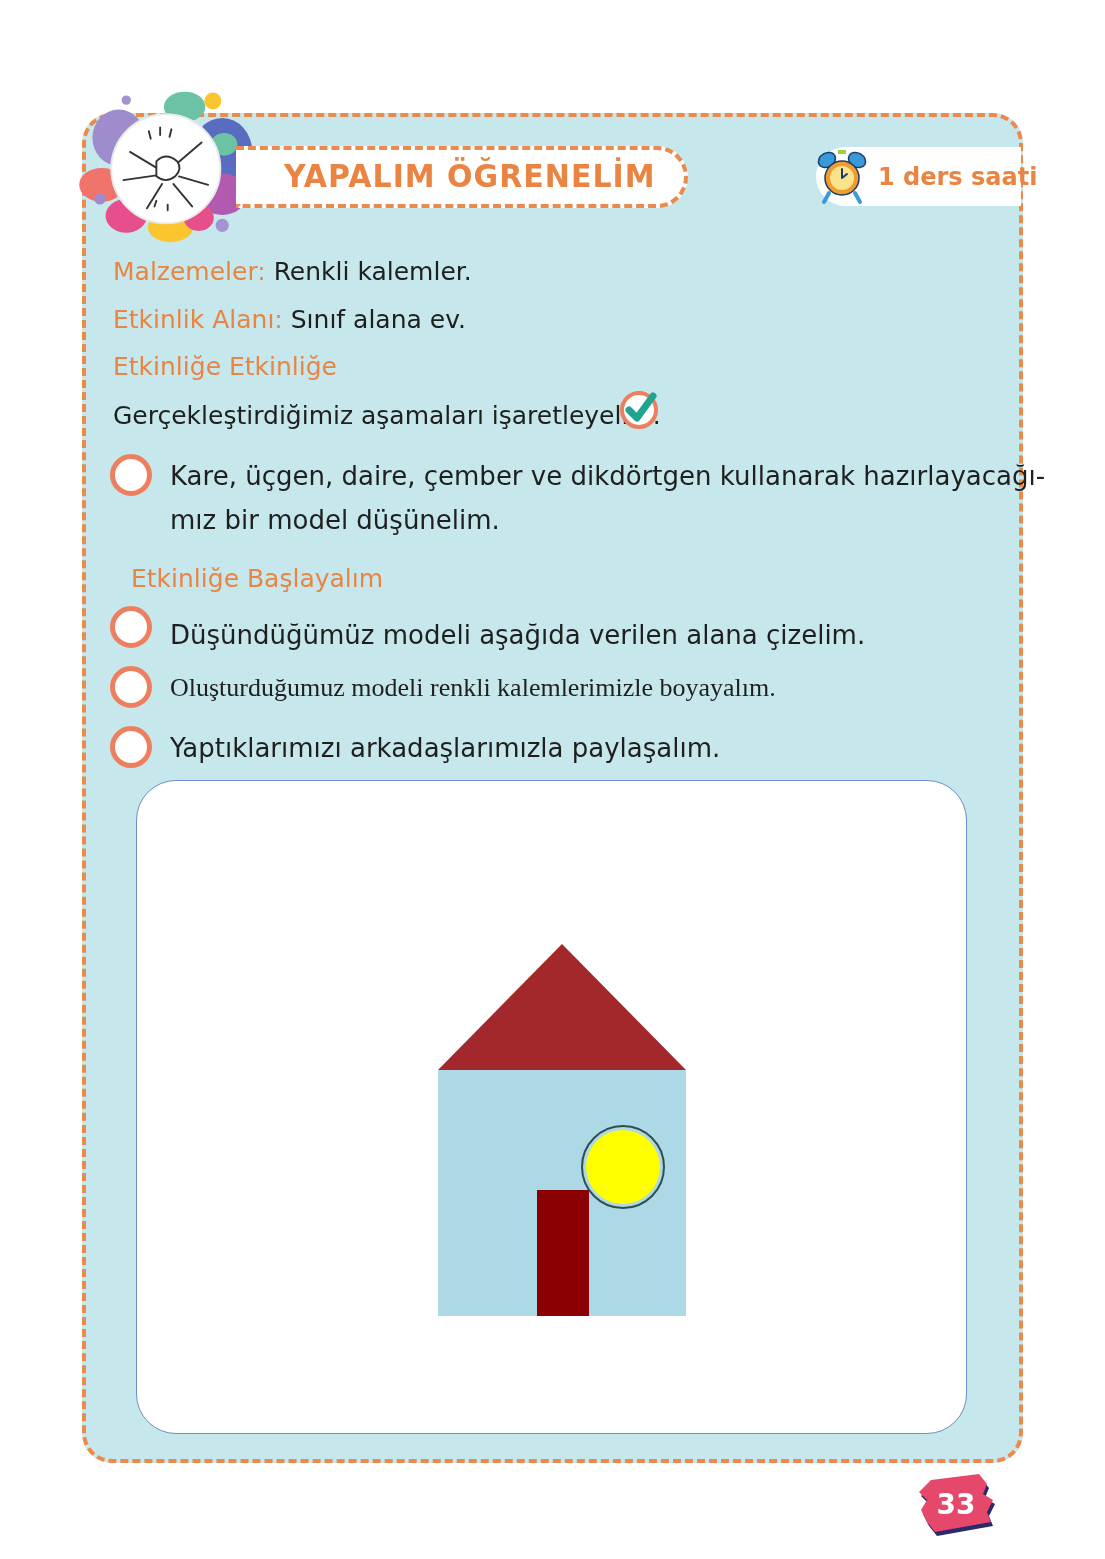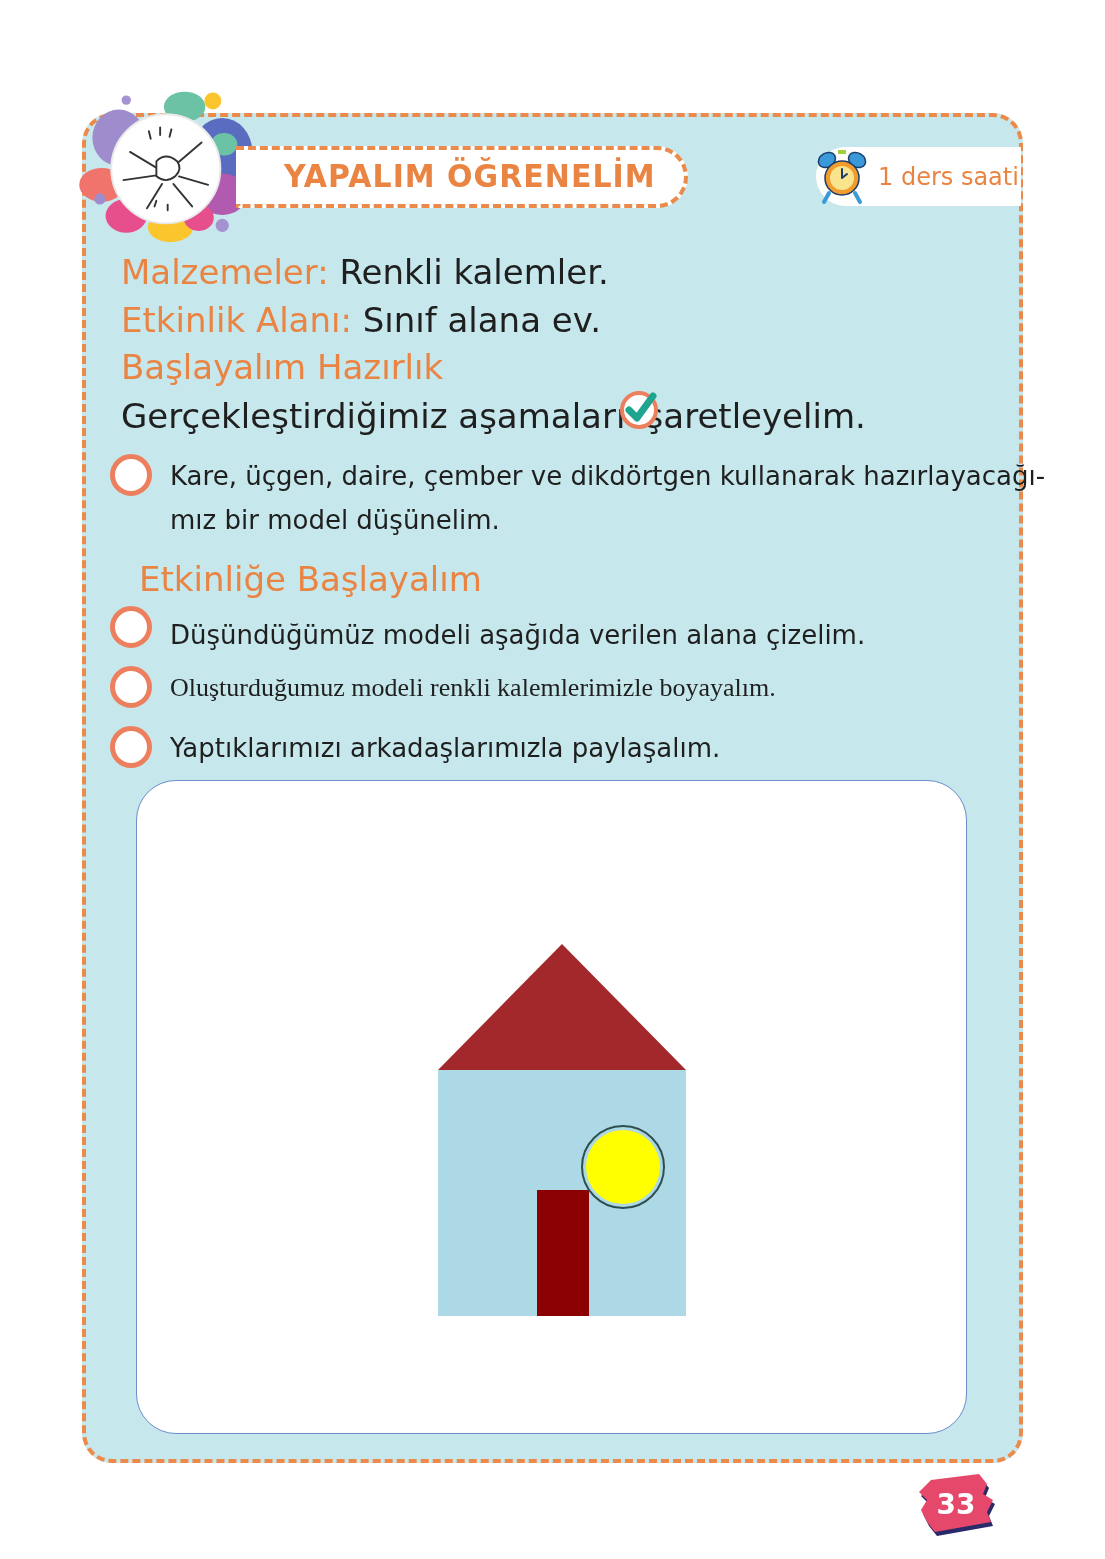--- a/index.html
+++ b/index.html
@@ -27,24 +27,24 @@
       transform: scaleY(1.05);
     }
 
     .duration-pill {
       position: absolute; left: 816px; top: 147px; width: 205px; height: 59px;
       background: #ffffff; border-radius: 30px 0 0 30px;
     }
     .clock-icon { position: absolute; left: 816px; top: 147px; width: 54px; height: 58px; }
     .duration-text {
       position: absolute; left: 878px; top: 163px; font-size: 24px; color: #ea8443;
-      font-family: "DejaVu Sans", sans-serif; font-weight: 400;
+      font-family: "DejaVu Sans", sans-serif; font-weight: 700;
     }
 
-    .line { position: absolute; left: 121px; font-size: 34px; line-height: 32px; white-space: nowrap; }
+    .line { position: absolute; left: 113px; font-size: 25px; line-height: 32px; white-space: nowrap; }
     .lbl { color: #ea8443; }
     .val { color: #1f1f1f; }
     .heading { color: #ea8443; }
 
     .check-badge { position: absolute; left: 619px; top: 388px; width: 42px; height: 42px; }
 
     .radio {
       position: absolute; left: 110px; width: 42px; height: 42px;
       border-radius: 50%; background: #ffffff; border: 5px solid #ed7f5e;
     }
@@ -111,21 +111,21 @@
 <div class="duration-text">1 ders saati</div>
 
 <div class="line" style="top:256px;">
   <span class="lbl">Malzemeler:</span>
   <span class="val">Renkli kalemler.</span>
 </div>
 <div class="line" style="top:304px;">
   <span class="lbl">Etkinlik Alanı:</span>
   <span class="val">Sınıf alana ev.</span>
 </div>
-<div class="line heading" style="top:351px;">Başlayalım Hazırlık</div>
+<div class="line heading" style="top:351px;">Etkinliğe Etkinliğe</div>
 <div class="line val" style="top:400px;">Gerçekleştirdiğimiz aşamaları işaretleyelim.</div>
 
 <div class="check-badge">
   <svg viewBox="0 0 42 42" width="42" height="42">
     <circle cx="20" cy="22" r="17" fill="#ffffff" stroke="#ed7f5e" stroke-width="4"></circle>
     <path d="M10 22 L18 30 L34 8" fill="none" stroke="#1fa58f" stroke-width="7" stroke-linecap="round" stroke-linejoin="round"></path>
   </svg>
 </div>
 
 <div class="radio" style="top:454px;"></div>

